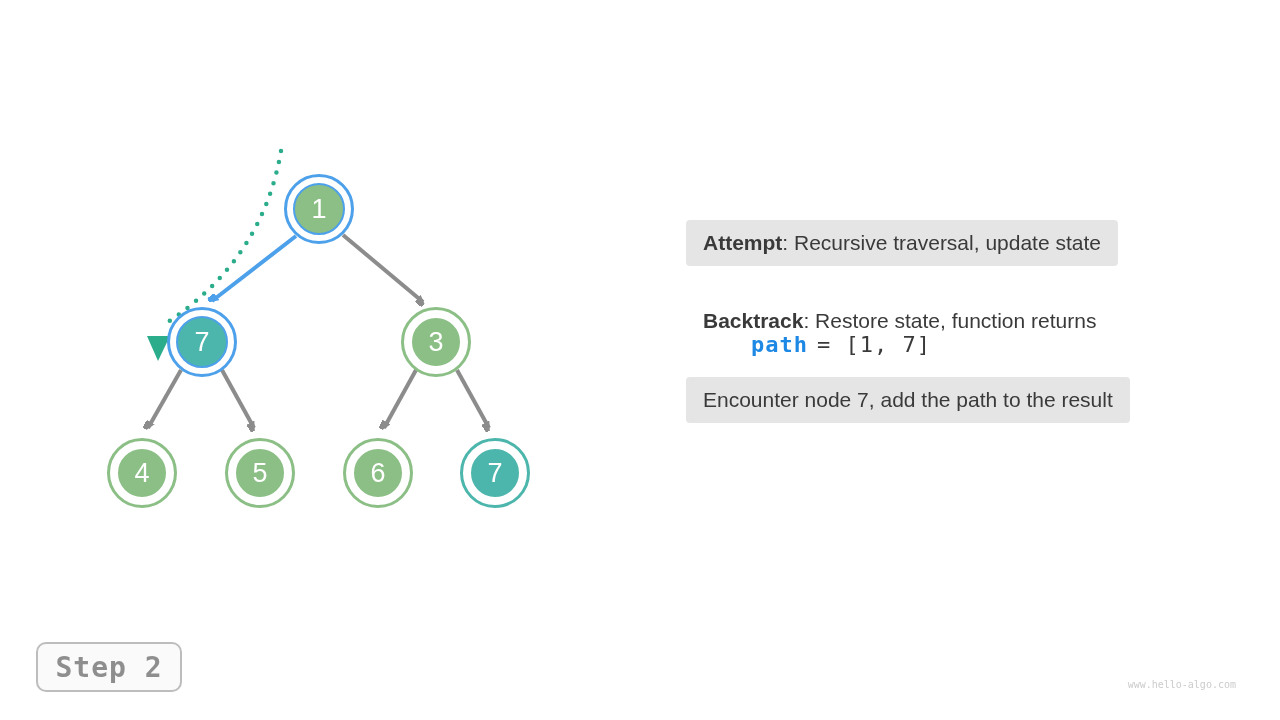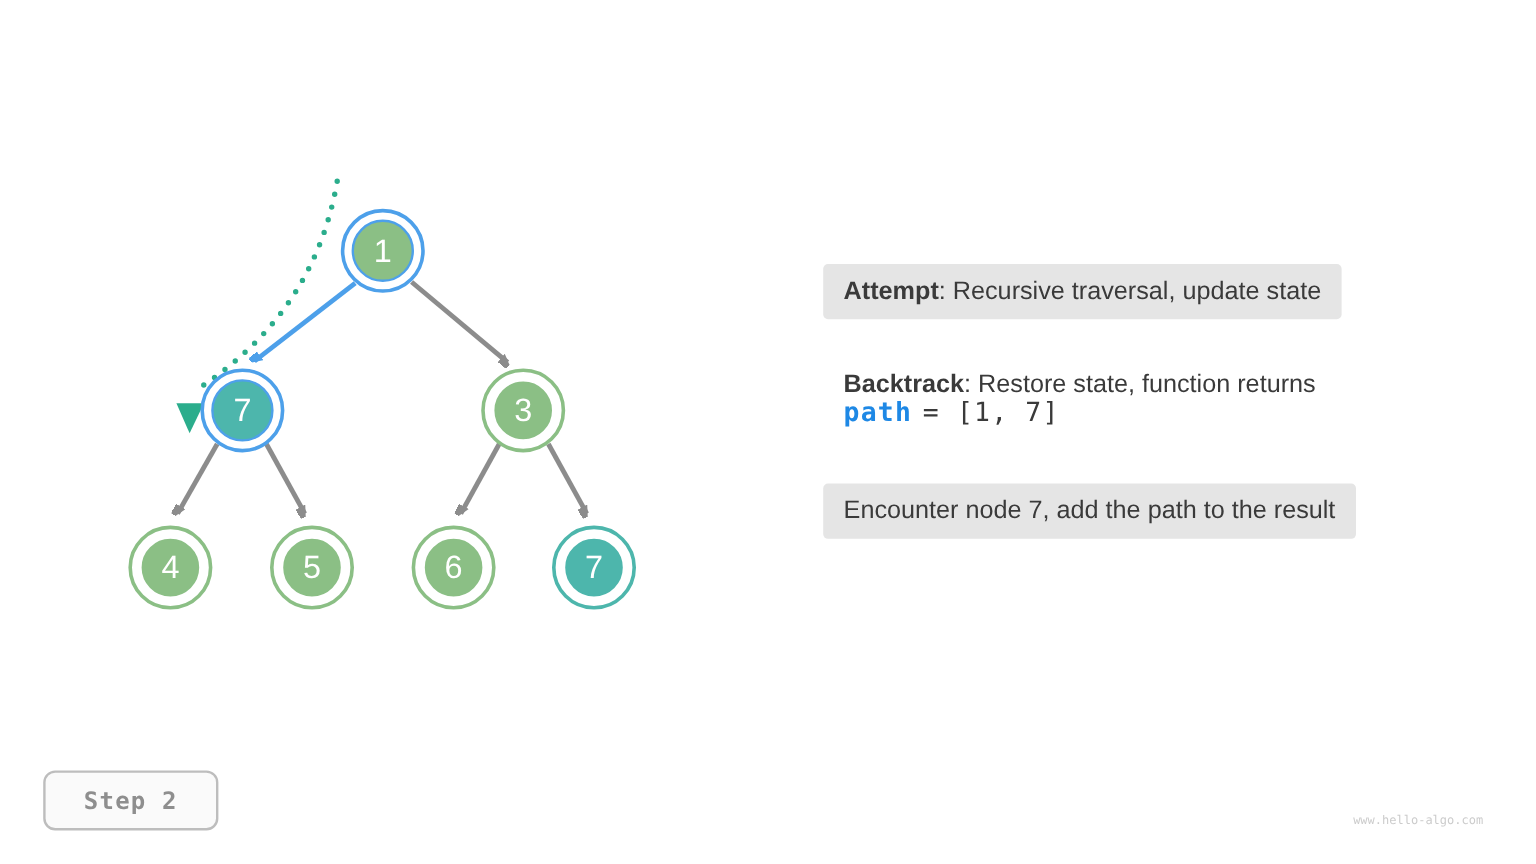--- a/index.html
+++ b/index.html
@@ -35,34 +35,34 @@
   
   .ann{position:absolute;color:var(--textdark);font-size:21px;white-space:nowrap;}
   .bubble{
     background:var(--boxbg);border-radius:4px;height:46px;line-height:46px;
     padding:0 17px;display:inline-block;text-align:right;
   }
   .plainline{height:26px;line-height:26px;margin-top:26px;}
   .codeline{
     font-family:"DejaVu Sans Mono","Liberation Mono",monospace;
     font-size:22px;letter-spacing:1px;color:var(--textdark);
-    display:flex;align-items:center;gap:9px;
+    display:flex;align-items:center;gap:9px;margin-left:48px;
   }
   .codeline .var{font-weight:bold;}
   .var-path{color:var(--codeblue);}
   .var-res{color:var(--codeteal);}
   b{font-weight:bold;}
 
   
   .step-badge{
     position:absolute;left:36px;top:642px;width:146px;height:50px;
     border:2px solid #BDBDBD;border-radius:10px;background:#FAFAFA;
     display:flex;align-items:center;justify-content:center;box-sizing:border-box;
     font-family:"DejaVu Sans Mono","Liberation Mono",monospace;
-    font-weight:bold;font-size:20px;color:#8E8E8E;letter-spacing:1px;
+    font-weight:bold;font-size:28px;color:#8E8E8E;letter-spacing:1px;
   }
 
   
   .watermark{
     position:absolute;right:44px;top:679px;
     font-family:"DejaVu Sans Mono","Liberation Mono",monospace;
     font-size:10px;color:#CCCCCC;
   }
 </style>
 </head>
@@ -122,21 +122,21 @@
 
   <div class="ann plainline" style="left:703px;top:282px;">
     <b>Backtrack</b><span>: Restore state, function returns</span>
   </div>
 
   <div class="ann codeline" style="left:703px;top:332px;">
     <span class="var var-path">path</span>
       <span>= [1, 7]</span>
   </div>
 
-  <div class="ann" style="left:686px;top:403px;">
+  <div class="ann" style="left:686px;top:377px;">
     <span class="bubble">Encounter node 7, add the path to the result</span>
   </div>
 
 
   <div class="step-badge">
     <span>Step 2</span>
   </div>
 
   <div class="watermark">www.hello-algo.com</div>
 

